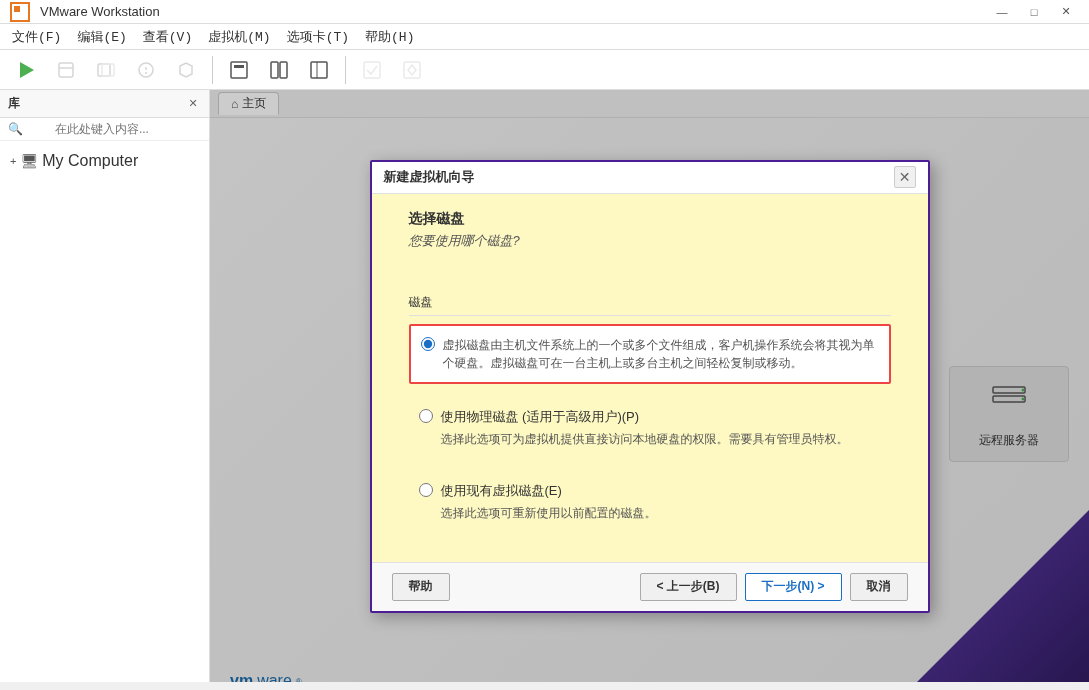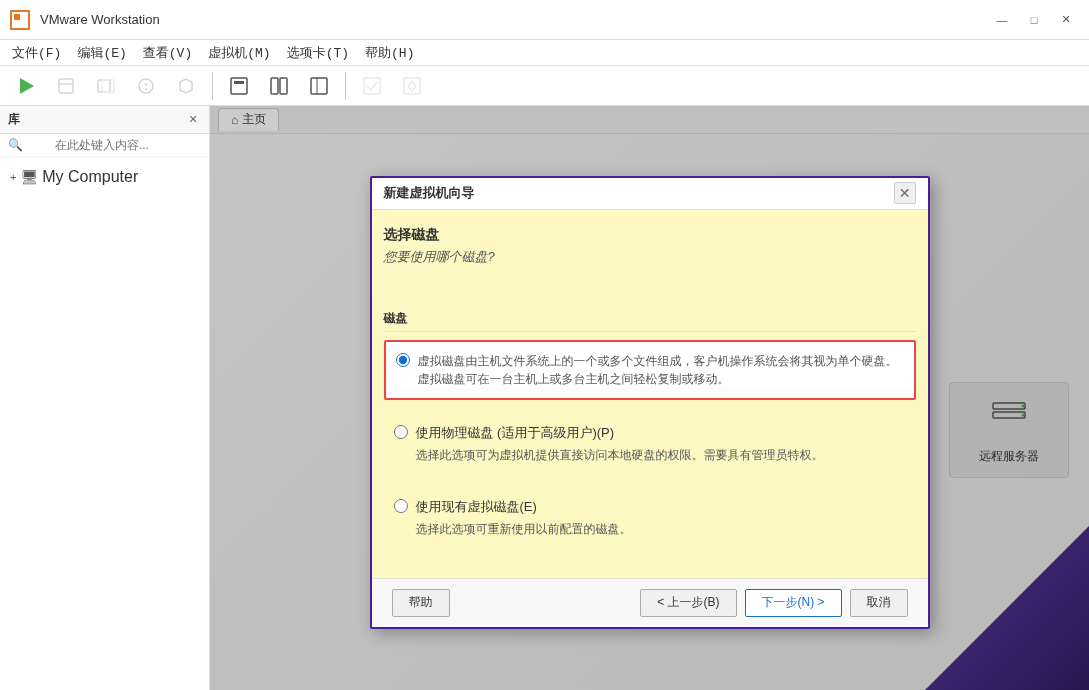--- a/index.html
+++ b/index.html
@@ -8,21 +8,21 @@
       height: 690px;
       overflow: hidden;
       font-family: "Microsoft YaHei", "SimHei", sans-serif;
       font-size: 13px;
       background: #f0f0f0;
       position: relative;
     }
 
     
     .title-bar {
-      height: 40px;
+      height: 24px;
       background: #fff;
       display: flex;
       align-items: center;
       padding: 0 8px;
       border-bottom: 1px solid #ddd;
       user-select: none;
     }
     .title-bar-logo {
       width: 24px;
       height: 24px;
@@ -345,39 +345,39 @@
       align-items: center;
       justify-content: center;
       font-size: 14px;
       cursor: pointer;
       color: #666;
       border: 1px solid #ccc;
       background: #f0f0f0;
       border-radius: 2px;
     }
     .dialog-body {
-      padding: 16px 12px;
+      padding: 16px 37px;
       flex: 1;
     }
     .dialog-section-title {
       font-size: 14px;
       font-weight: bold;
       color: #333;
       margin-bottom: 4px;
     }
     .dialog-section-subtitle {
       font-size: 13px;
       color: #555;
       margin-bottom: 16px;
       font-style: italic;
     }
     .dialog-group-label {
       font-size: 12px;
       color: #333;
-      font-weight: bold;
+      font-weight: normal;
       margin-bottom: 8px;
       padding-bottom: 4px;
       border-bottom: 1px solid #e0e0e0;
       margin-top: 44px;
     }
     
     .radio-option {
       display: flex;
       align-items: flex-start;
       gap: 8px;
@@ -433,20 +433,21 @@
     }
     .dialog-btn {
       height: 28px;
       padding: 0 16px;
       font-size: 12px;
       border: 1px solid #aaa;
       background: #f0f0f0;
       cursor: pointer;
       color: #333;
       border-radius: 2px;
+      font-weight: bold;
     }
     .dialog-btn.primary {
       background: #fff;
       border: 1px solid #1a6fc4;
       color: #1a6fc4;
     }
 
     
     .vm-logo {
       display: inline-flex;

